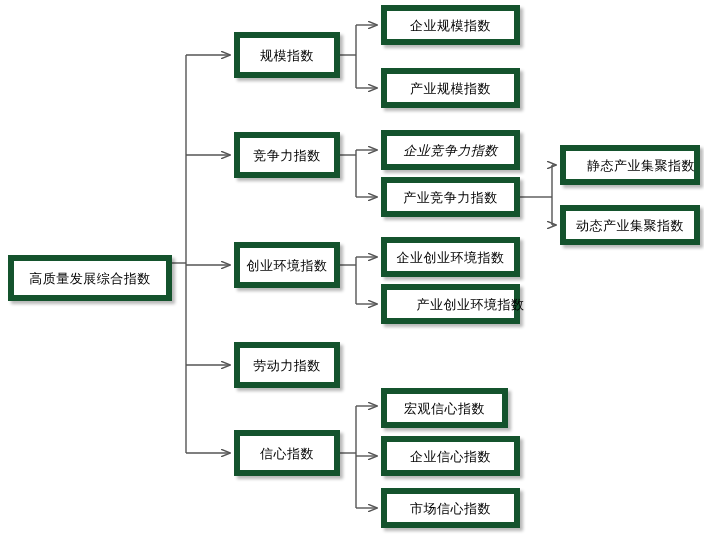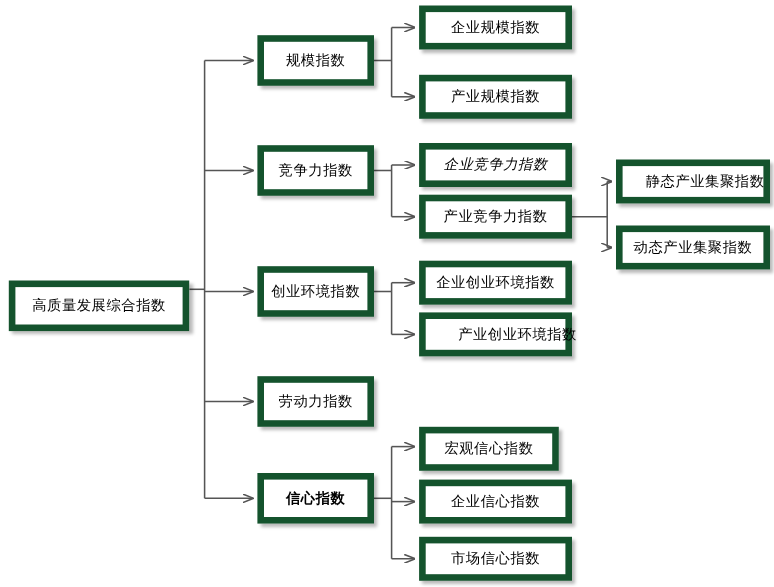--- a/index.html
+++ b/index.html
@@ -110,21 +110,21 @@
   </div>
   <div class="node" style="left:234px; top:132px; width:106px; height:46px;">
     <span class="node-label">竞争力指数</span>
   </div>
   <div class="node" style="left:234px; top:242px; width:106px; height:46px;">
     <span class="node-label">创业环境指数</span>
   </div>
   <div class="node" style="left:234px; top:342px; width:106px; height:46px;">
     <span class="node-label">劳动力指数</span>
   </div>
-  <div class="node" style="left:234px; top:430px; width:106px; height:46px;font-weight:bold;">
+  <div class="node" style="left:234px; top:430px; width:106px; height:46px;">
     <span class="node-label">信心指数</span>
   </div>
 
   <div class="node" style="left:381px; top:5px; width:139px; height:40px;">
     <span class="node-label">企业规模指数</span>
   </div>
   <div class="node" style="left:381px; top:68px; width:139px; height:40px;">
     <span class="node-label">产业规模指数</span>
   </div>
   <div class="node" style="left:381px; top:130px; width:139px; height:40px;font-style:italic;">

